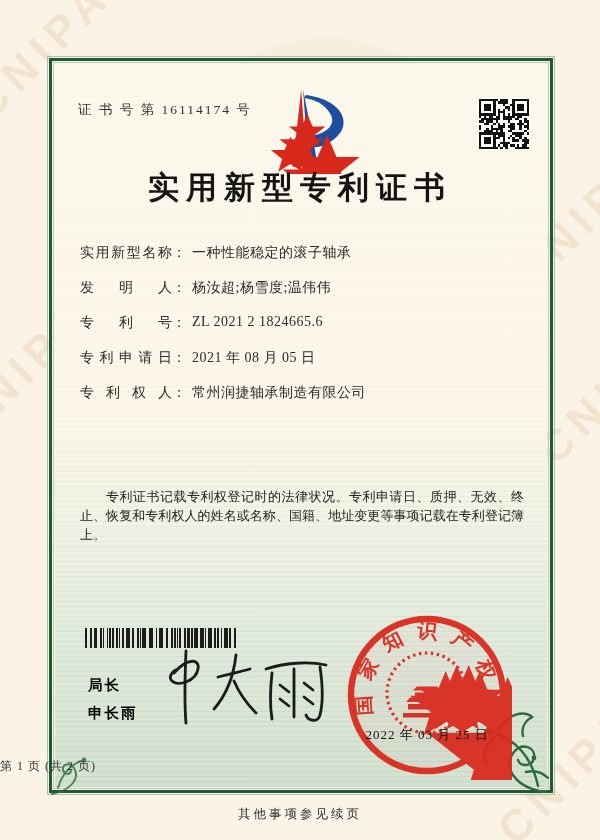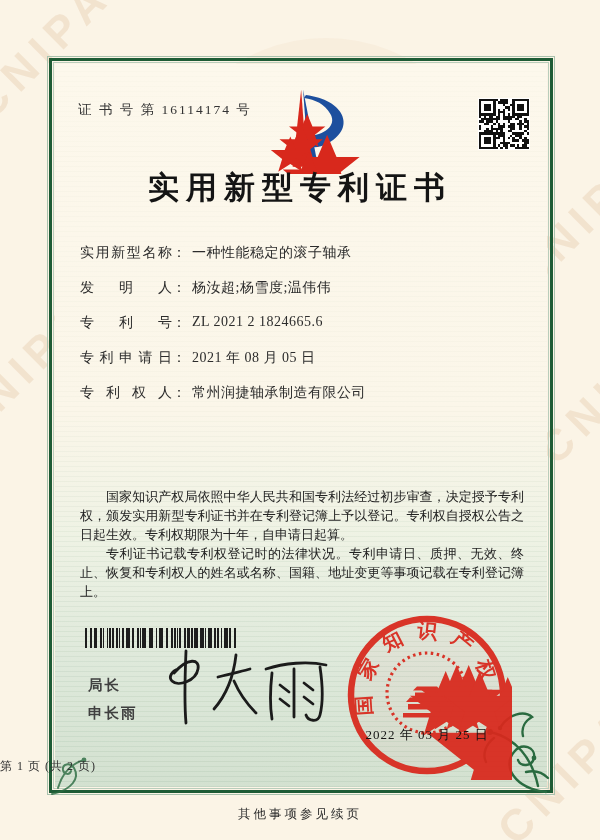--- a/index.html
+++ b/index.html
@@ -50,21 +50,21 @@
   .flabel{display:inline-block;width:92px;text-align:justify;text-align-last:justify;vertical-align:top;}
   .fcolon{display:inline-block;vertical-align:top;}
   .fvalue{display:inline-block;margin-left:6px;vertical-align:top;letter-spacing:.5px;}
   .grant-second{margin-left:34px;}
   .paras{
     position:absolute;left:80px;top:487px;width:444px;
     font-size:13px;line-height:19px;color:#222;text-align:justify;
   }
   .paras p{margin:0;text-indent:2em;}
   .barcode{position:absolute;left:85px;top:628px;}
-  .signer{position:absolute;left:88px;top:676px;font-size:14.5px;font-weight:bold;color:#404040;
+  .signer{position:absolute;left:88px;top:676px;font-size:14.5px;font-weight:bold;color:#000000;
           font-family:"Liberation Sans","DejaVu Sans",sans-serif;}
   .signer div{margin-bottom:9px;letter-spacing:2px;}
   .signature{position:absolute;left:148px;top:645px;}
   .seal{position:absolute;left:342px;top:610px;mix-blend-mode:multiply;opacity:.94;}
   .seal-date{
     position:absolute;left:342px;top:726px;width:170px;text-align:center;
     font-size:13px;letter-spacing:1px;color:#151515;z-index:4;
   }
   .page-num{position:absolute;left:0;top:758px;width:100%;text-align:left;font-size:12px;color:#333;letter-spacing:1px;}
   .footer-note{
@@ -408,21 +408,20 @@
       </div>
       <div class="frow">
         <span class="flabel">专利申请日</span><span class="fcolon">：</span><span class="fvalue">2021 年 08 月 05 日</span>
       </div>
       <div class="frow">
         <span class="flabel">专利权人</span><span class="fcolon">：</span><span class="fvalue">常州润捷轴承制造有限公司</span>
       </div>
     </div>
 
     <div class="paras">
-      <p>国家知识产权局依照中华人民共和国专利法经过初步审查，决定授予专利权，颁发实用新型专利证书并在专利登记簿上予以登记。专利权自授权公告之日起生效。专利权期限为十年，自申请日起算。</p>
       <p>专利证书记载专利权登记时的法律状况。专利申请日、质押、无效、终止、恢复和专利权人的姓名或名称、国籍、地址变更等事项记载在专利登记簿上。</p>
     </div>
 
     <svg class="barcode" id="barcode" width="155" height="20" viewBox="0 0 155 20" fill="#1d1d1d" style="shape-rendering:crispEdges;">
         <rect x="0" y="0" width="2" height="20"></rect>
         <rect x="5" y="0" width="2" height="20"></rect>
         <rect x="9" y="0" width="3" height="20"></rect>
         <rect x="15" y="0" width="2" height="20"></rect>
         <rect x="18" y="0" width="1" height="20"></rect>
         <rect x="22" y="0" width="1" height="20"></rect>

